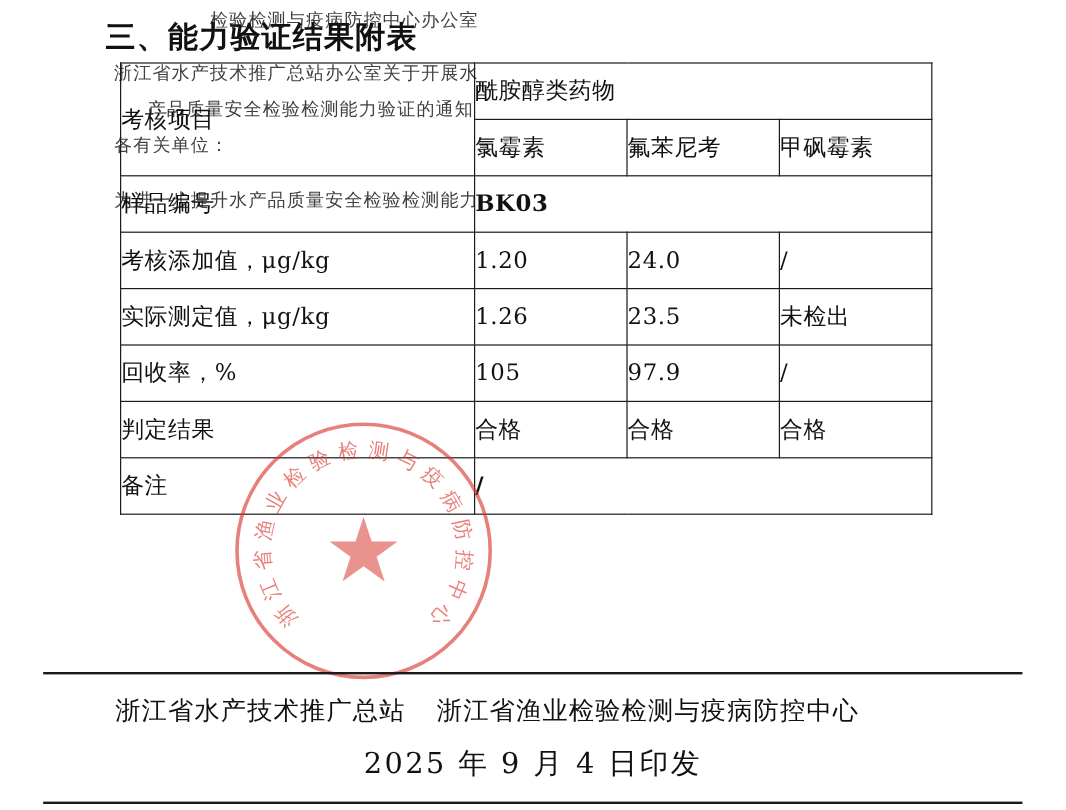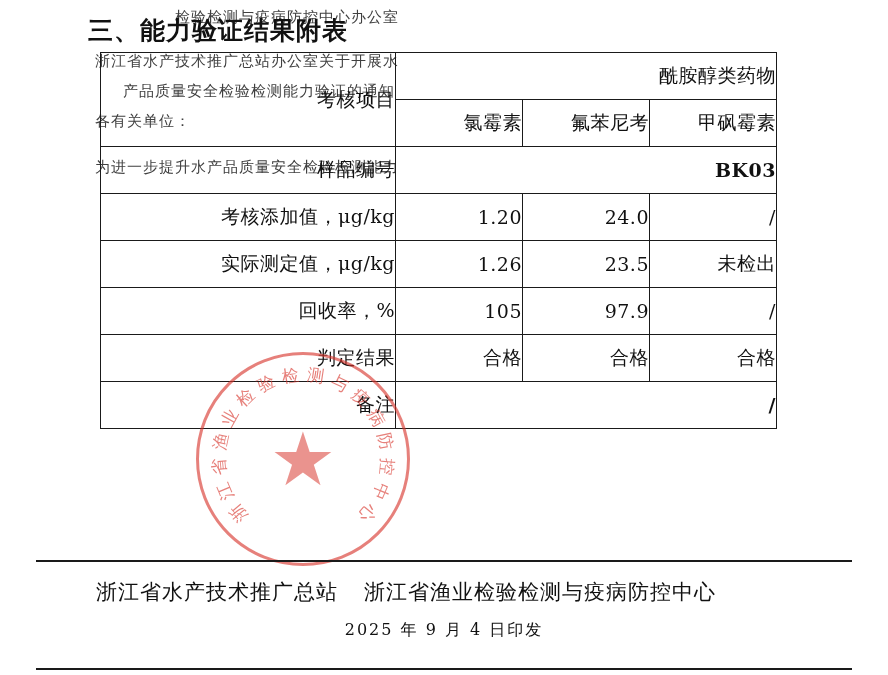--- a/index.html
+++ b/index.html
@@ -51,21 +51,21 @@
     width: 676px;
   }
 
   table.result {
     border-collapse: collapse;
     width: 100%;
     table-layout: fixed;
   }
   table.result td {
     border: 1.6px solid #1a1a1a;
-    text-align: right;
+    text-align: left;
     vertical-align: middle;
     font-size: 19px;
     padding: 0;
     height: 46px;
     letter-spacing: 0.5px;
   }
   td.rowlabel {
     font-size: 19px;
   }
   .col-item { width: 295px; }
@@ -144,21 +144,21 @@
     font-size: 21px;
     letter-spacing: 1px;
   }
   .footer-line1 .left { margin-right: 26px; }
   .footer-line2 {
     position: absolute;
     top: 620px;
     left: 0;
     width: 888px;
     text-align: center;
-    font-size: 16px;
+    font-size: 24px;
     letter-spacing: 2px;
   }
   .footer-rule-bottom {
     position: absolute;
     left: 36px;
     top: 668px;
     width: 816px;
     height: 2px;
     background: #1a1a1a;
   }

